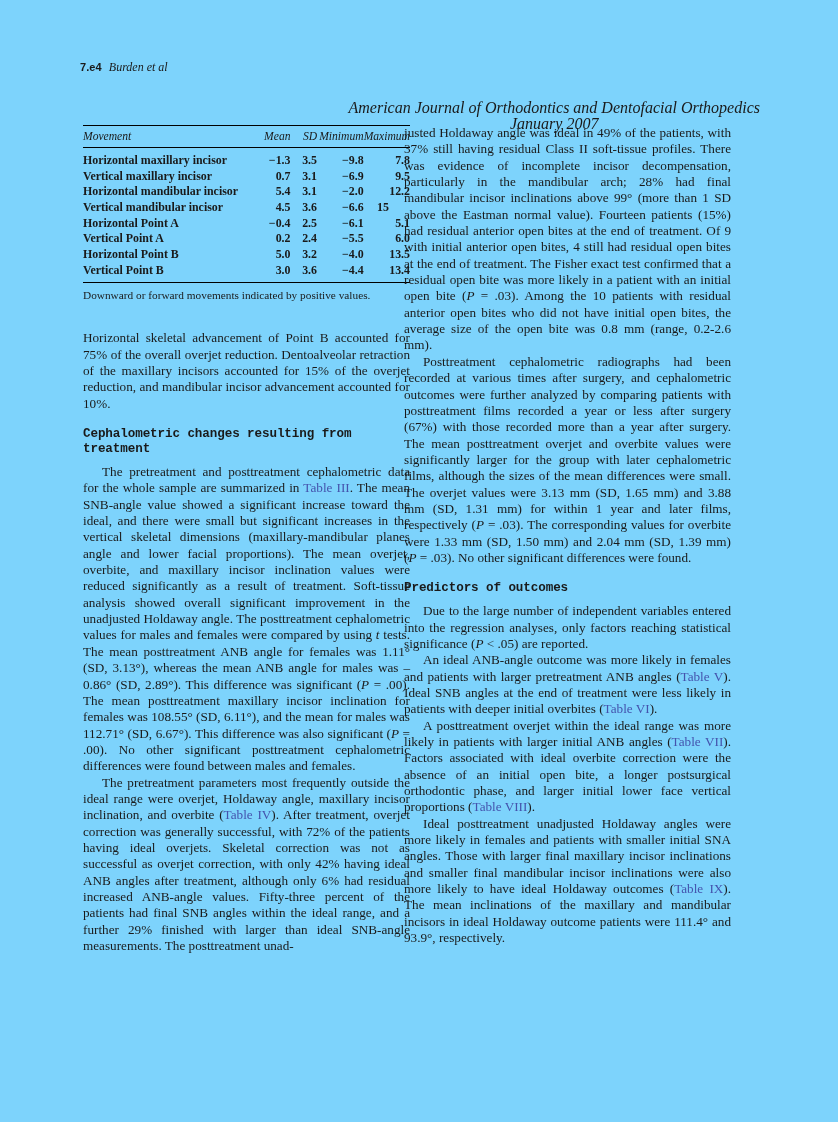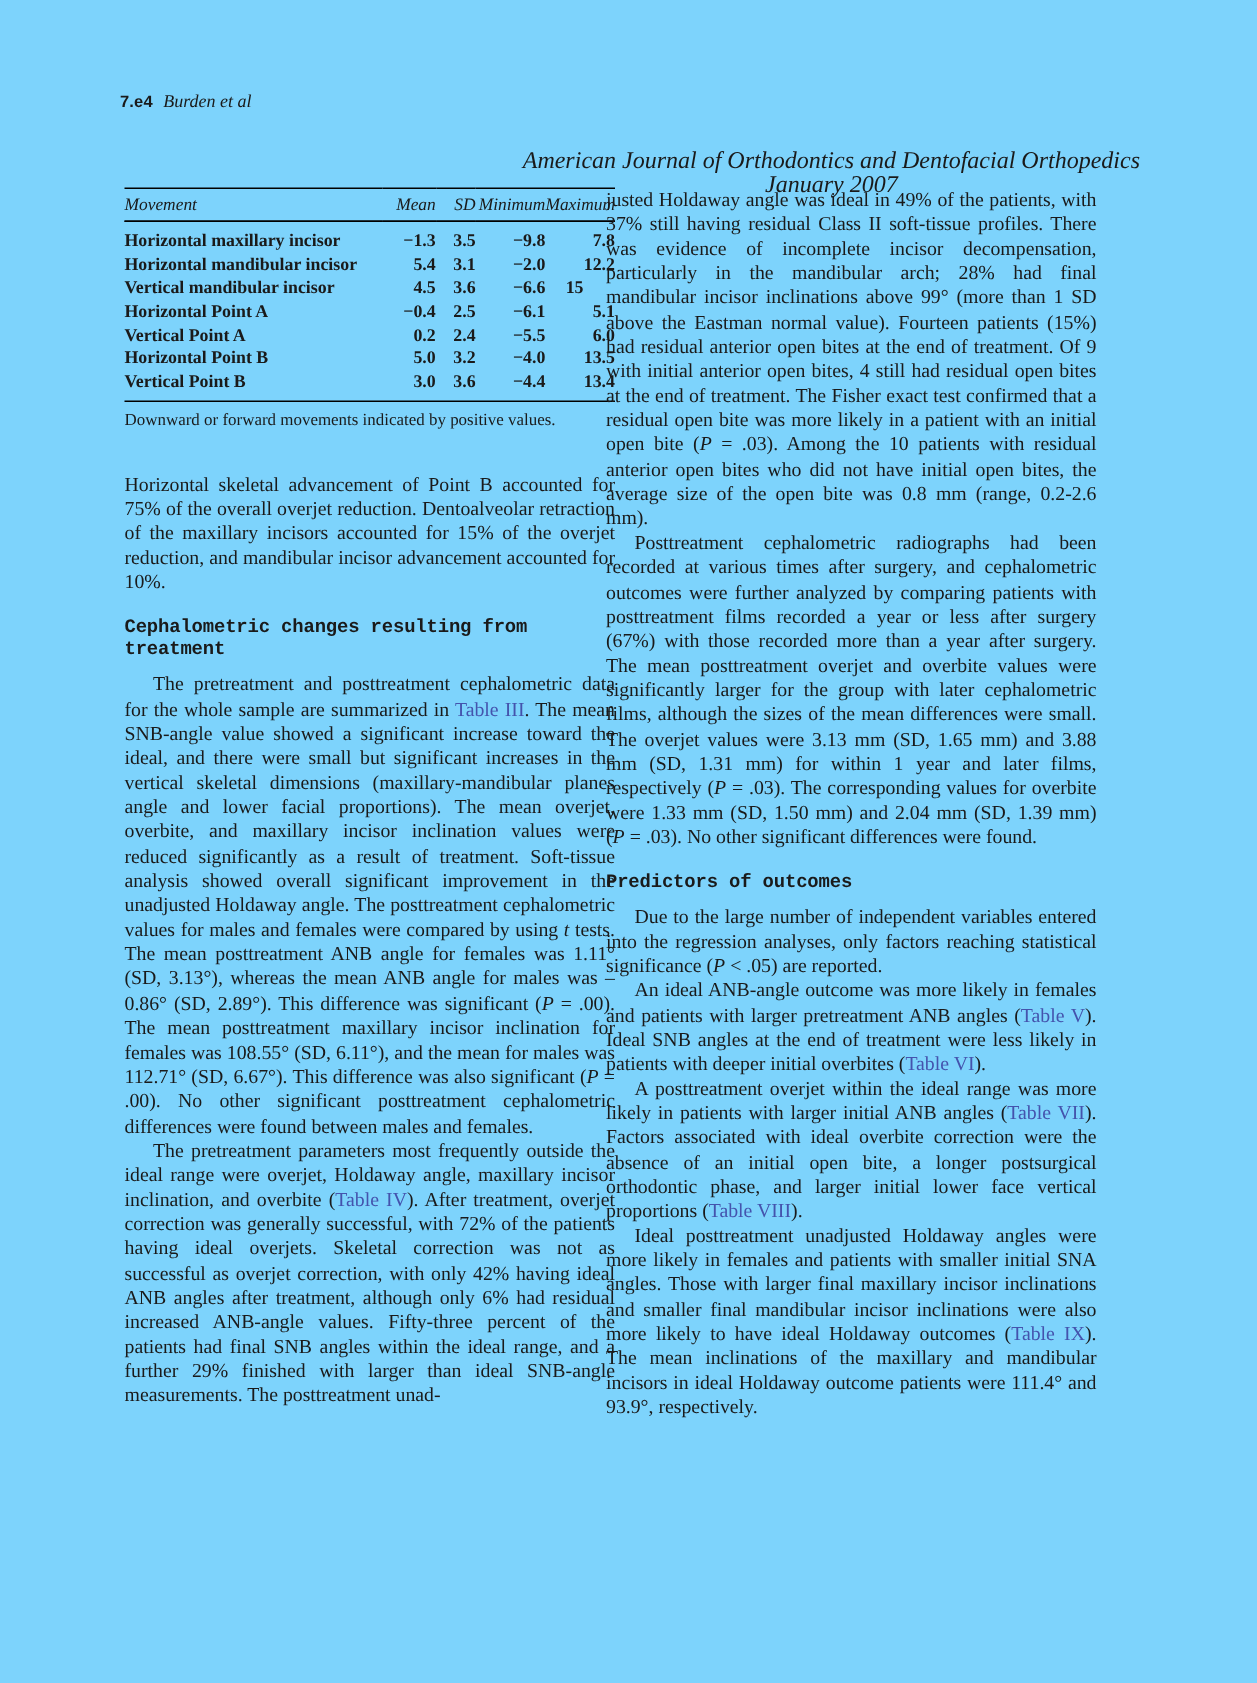--- a/index.html
+++ b/index.html
@@ -192,20 +192,27 @@
         </thead>
         <tbody>
           <tr>
             <td class="c-mov">Horizontal maxillary incisor</td>
             <td class="c-num">−1.3</td>
             <td class="c-num">3.5</td>
             <td class="c-num">−9.8</td>
             <td class="c-num">7.8</td>
           </tr>
           <tr>
+            <td class="c-mov">Vertical maxillary incisor</td>
+            <td class="c-num">0.7</td>
+            <td class="c-num">3.1</td>
+            <td class="c-num">−6.9</td>
+            <td class="c-num">9.5</td>
+          </tr>
+          <tr>
             <td class="c-mov">Horizontal mandibular incisor</td>
             <td class="c-num">5.4</td>
             <td class="c-num">3.1</td>
             <td class="c-num">−2.0</td>
             <td class="c-num">12.2</td>
           </tr>
           <tr>
             <td class="c-mov">Vertical mandibular incisor</td>
             <td class="c-num">4.5</td>
             <td class="c-num">3.6</td>

